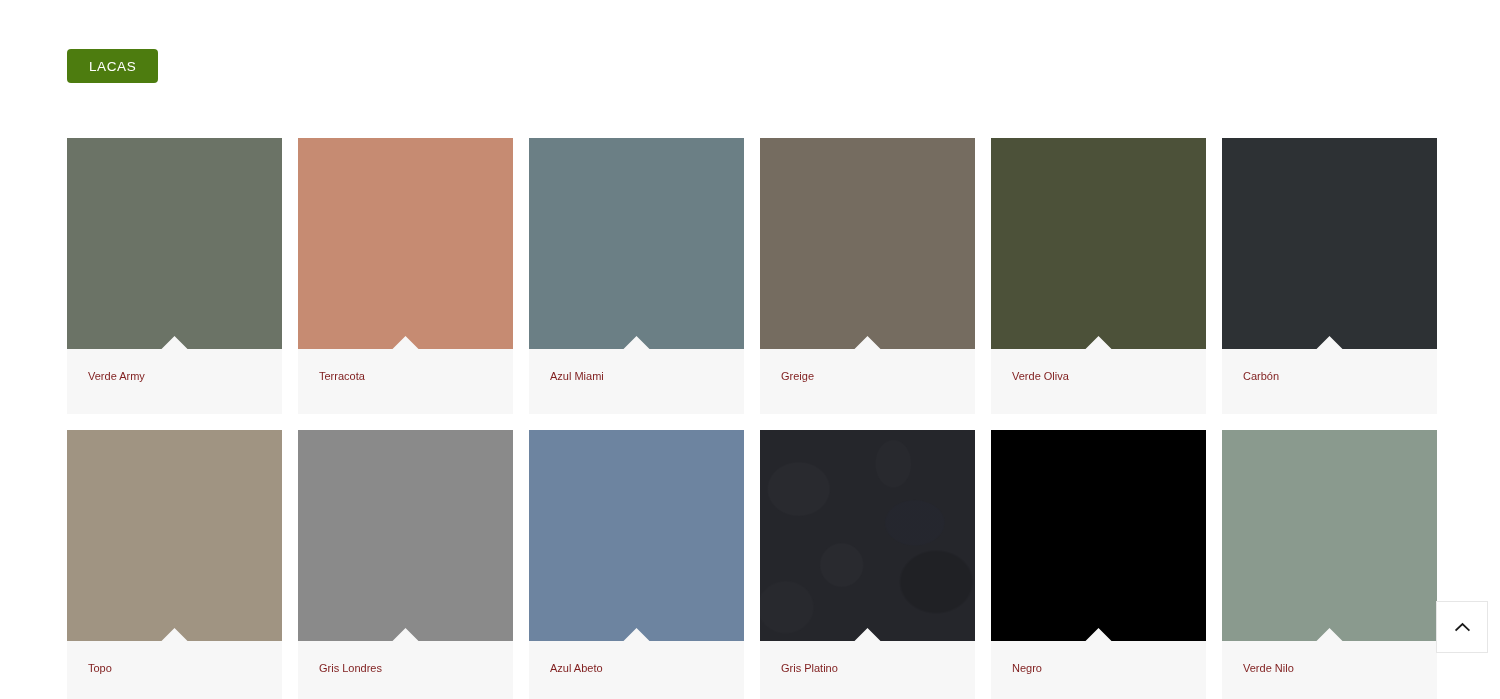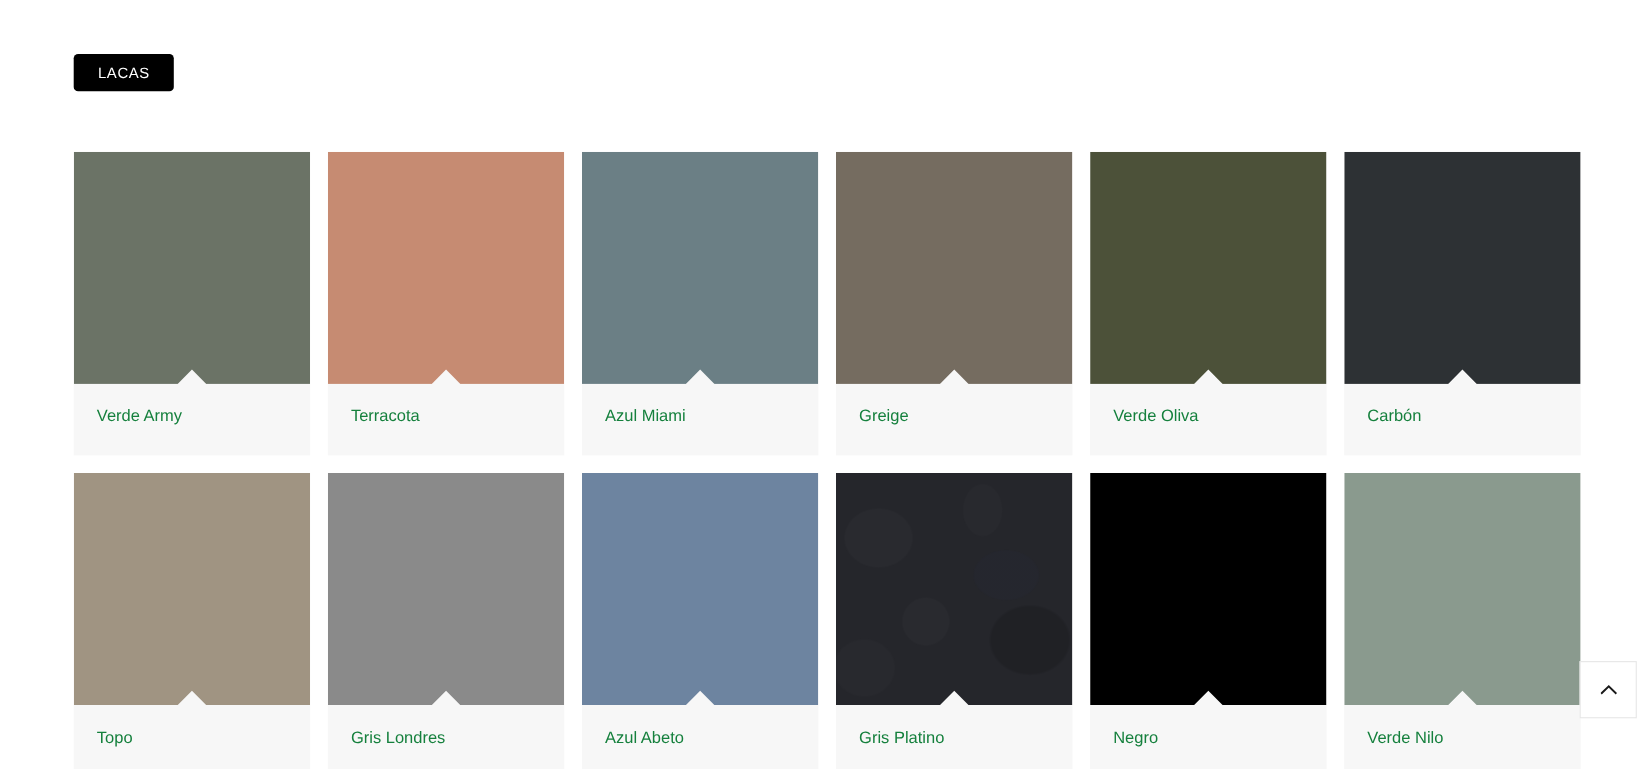--- a/index.html
+++ b/index.html
@@ -21,21 +21,21 @@
   .cat-bar {
     position: absolute;
     top: 49px;
     left: 67px;
   }
 
   .cat-button {
     display: inline-flex;
     align-items: center;
     justify-content: center;
-    background: #000000;
+    background: #4d7c0f;
     color: #ffffff;
     border: none;
     border-radius: 4px;
     font-family: "Liberation Sans", sans-serif;
     font-size: 13.5px;
     letter-spacing: 0.6px;
     height: 34px;
     padding: 0 22px;
     cursor: pointer;
     white-space: nowrap;
@@ -90,22 +90,22 @@
       radial-gradient(ellipse at 18% 28%, rgba(255,255,255,0.045) 0 12%, transparent 13%),
       radial-gradient(ellipse at 62% 16%, rgba(255,255,255,0.035) 0 9%, transparent 10%),
       radial-gradient(ellipse at 38% 64%, rgba(255,255,255,0.04) 0 11%, transparent 12%),
       radial-gradient(ellipse at 82% 72%, rgba(0,0,0,0.25) 0 14%, transparent 15%),
       radial-gradient(ellipse at 12% 84%, rgba(255,255,255,0.03) 0 10%, transparent 11%),
       radial-gradient(ellipse at 72% 44%, rgba(40,45,70,0.30) 0 13%, transparent 14%);
   }
 
   .swatch-label {
     flex: 1;
-    font-size: 15px;
-    color: #15803d;
+    font-size: 11px;
+    color: #7f1d1d;
     padding: 21px 0 0 21px;
     line-height: 1.2;
     min-height: 65px;
     white-space: nowrap;
   }
 
   
   .back-to-top {
     position: absolute;
     right: 12px;

